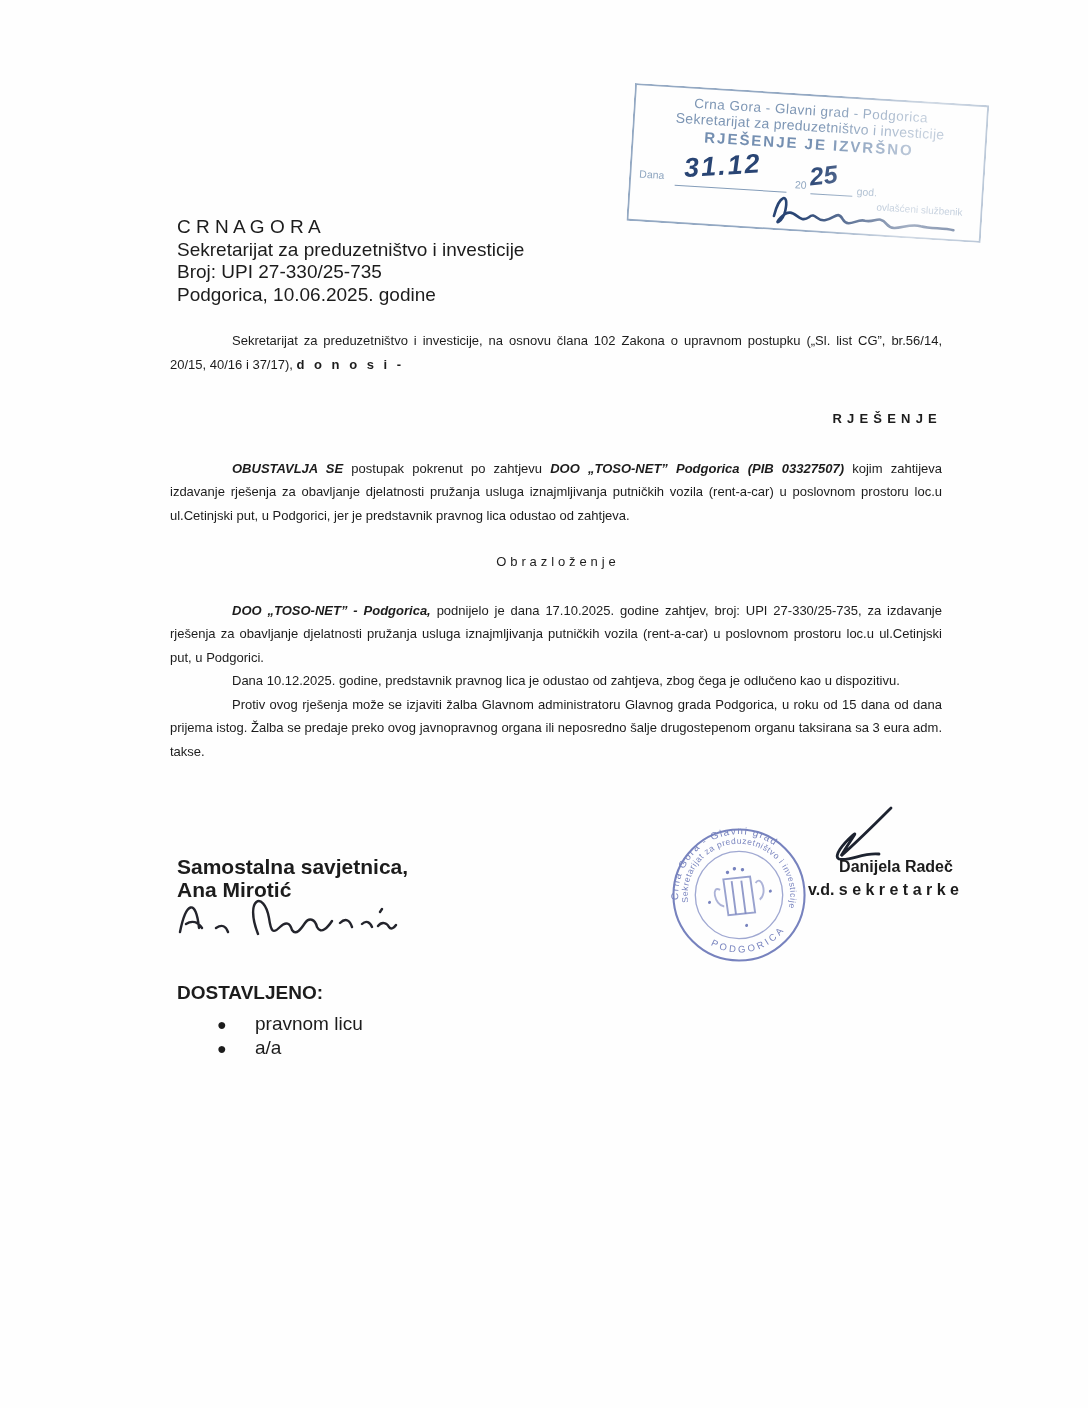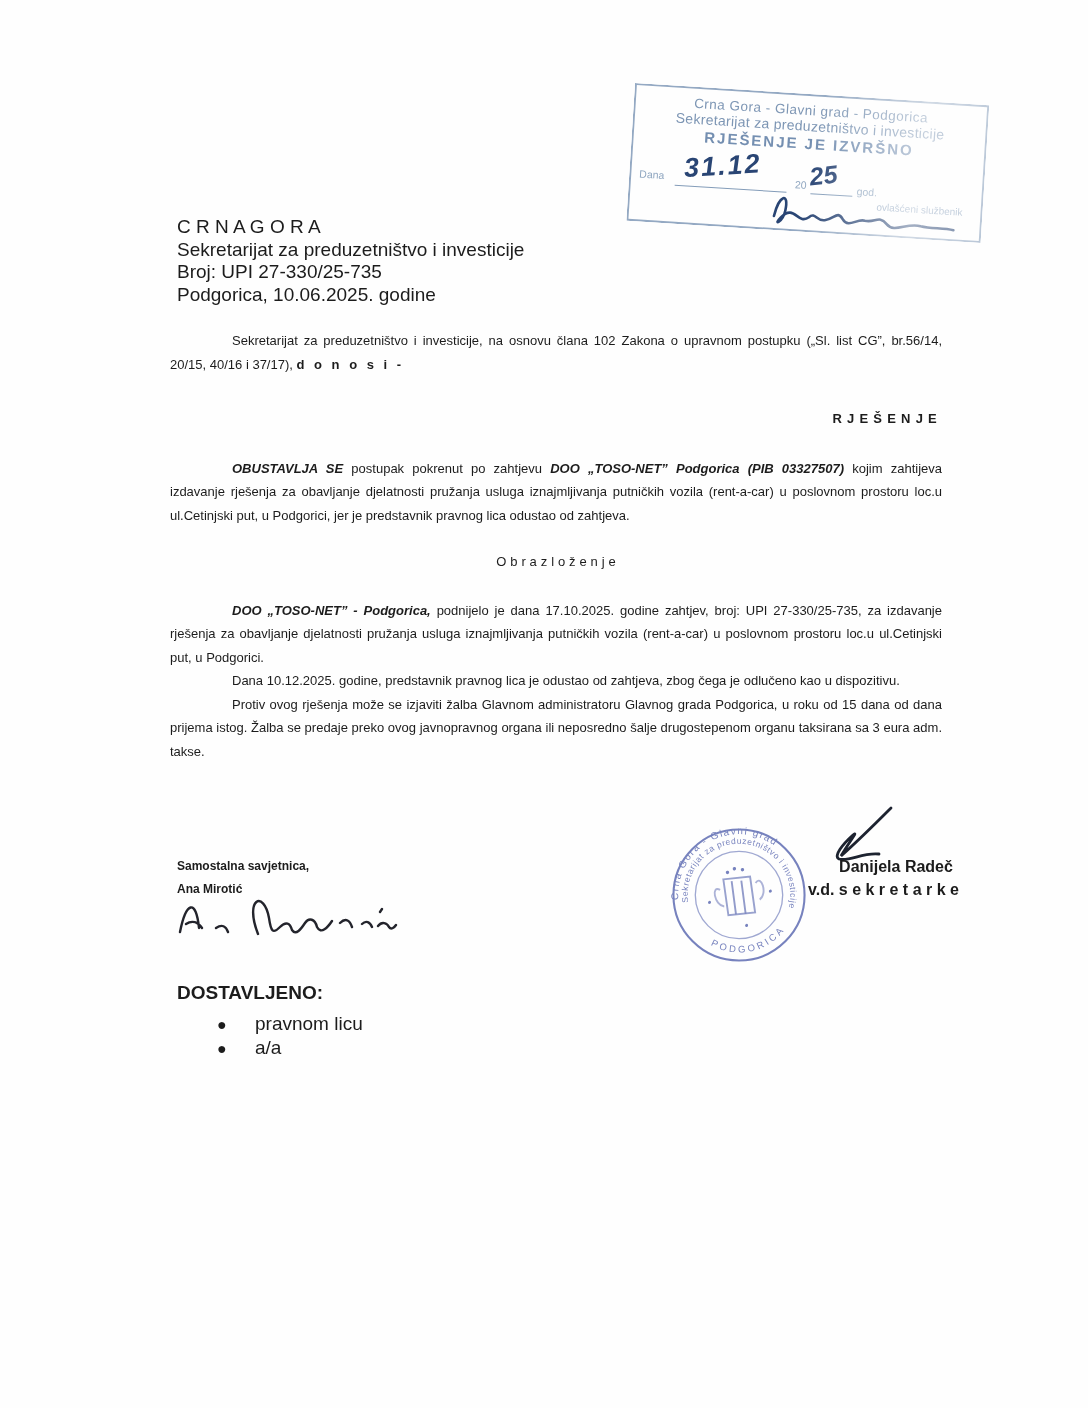--- a/index.html
+++ b/index.html
@@ -38,21 +38,21 @@
 
   
   .doc-body { position:absolute; left:170px; top:329px; width:772px; font-size:13px; line-height:23.5px; text-align:justify; }
   .doc-body p { text-indent:62px; margin:0; }
   .doc-title { text-align:right; font-weight:700; letter-spacing:.4em; margin:31px 0 26px 0; text-indent:.4em; }
   .doc-subtitle { text-align:center; font-weight:400; letter-spacing:.30em; margin:23px 0 25px 0; text-indent:.3em; }
   b { font-weight:700;font-style:italic; }
   .spaced-bold { font-weight:700; letter-spacing:3px; }
 
   
-  .sig-left { position:absolute; left:177px; top:855px; font-size:12px; line-height:23px; font-weight:700; }
+  .sig-left { position:absolute; left:177px; top:855px; font-size:21px; line-height:23px; font-weight:700; }
   .ana-scrawl { position:absolute; left:172px; top:888px; }
   .round-stamp { position:absolute; left:663px; top:819px; z-index:1; }
   .pen-flourish { position:absolute; left:793px; top:804px; z-index:2; }
   .sig-right { position:absolute; left:760px; top:855px; width:176px; z-index:3; font-size:16px; line-height:23px; font-weight:700;margin-left:48px; }
   .sig-right .sr-name { text-align:center; }
   .sig-right .sr-role { white-space:nowrap; }
 
   
   .delivered { position:absolute; left:177px; top:981px; font-size:19px; line-height:23.5px; }
   .delivered .dv-title { font-weight:700; }

